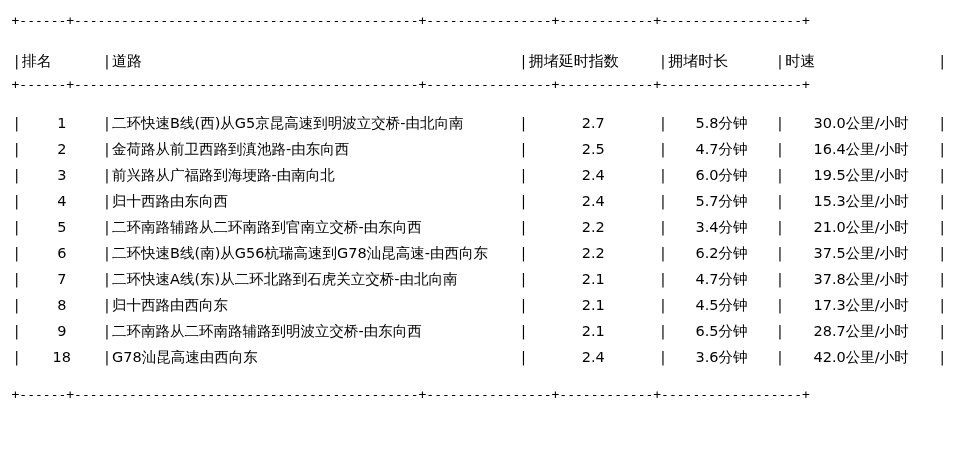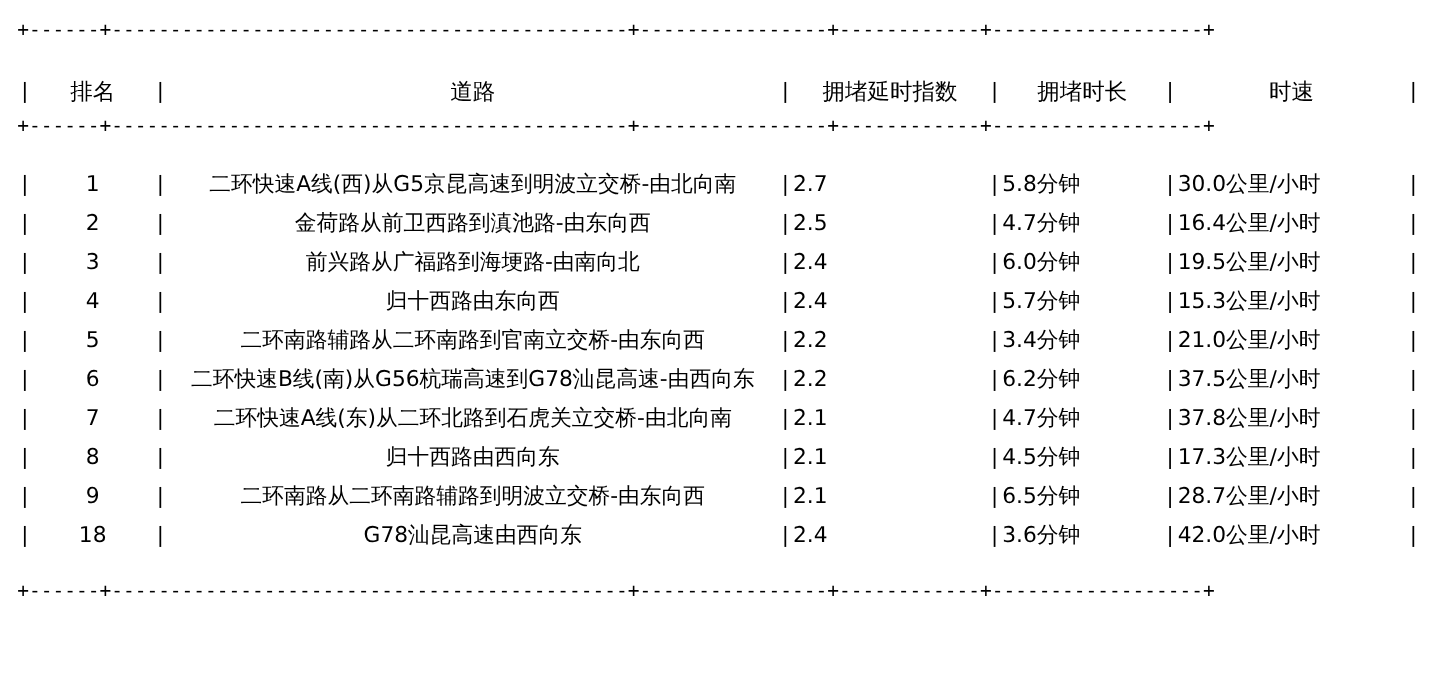--- a/index.html
+++ b/index.html
@@ -47,41 +47,40 @@
   }
   
   .bar {
     width: 10px;
     text-align: center;
     font-size: 14px;
     line-height: 26px;
     color: #000;
   }
   .cell {
-    text-align: center;
     font-size: 14.5px;
     line-height: 26px;
     color: #000;
     font-family: "DejaVu Sans", "Liberation Sans", sans-serif;
     overflow: hidden;
   }
   .head .cell {
     font-size: 15px;
     line-height: 30px;
   }
   .spacer td {
     height: 16px;
   }
   .col-rank  { width: 78px; }
   .col-road  { width: 396px; }
   .col-index { width: 126px; }
   .col-dur   { width: 104px; }
   .col-speed { width: 148px; }
   .rank-cell { text-align: center; }
-  .num-cell  { text-align: left; }
+  .num-cell  { text-align: center; }
 </style>
 </head>
 <body>
 
 <div class="page">
   <table class="ascii">
     <colgroup>
       <col style="width:10px">
         <col class="col-rank">
         <col style="width:10px">
@@ -127,21 +126,21 @@
     </tr>
 
     <tr class="spacer">
           <td colspan="11"></td>
         </tr>
 
     <tr class="body-row">
       <td class="bar">|</td>
       <td class="cell rank-cell">1</td>
       <td class="bar">|</td>
-      <td class="cell">二环快速A线(西)从G5京昆高速到明波立交桥-由北向南</td>
+      <td class="cell">二环快速B线(西)从G5京昆高速到明波立交桥-由北向南</td>
       <td class="bar">|</td>
       <td class="cell num-cell">2.7</td>
       <td class="bar">|</td>
       <td class="cell num-cell">5.8分钟</td>
       <td class="bar">|</td>
       <td class="cell num-cell">30.0公里/小时</td>
       <td class="bar">|</td>
     </tr>
 
     <tr class="body-row">

